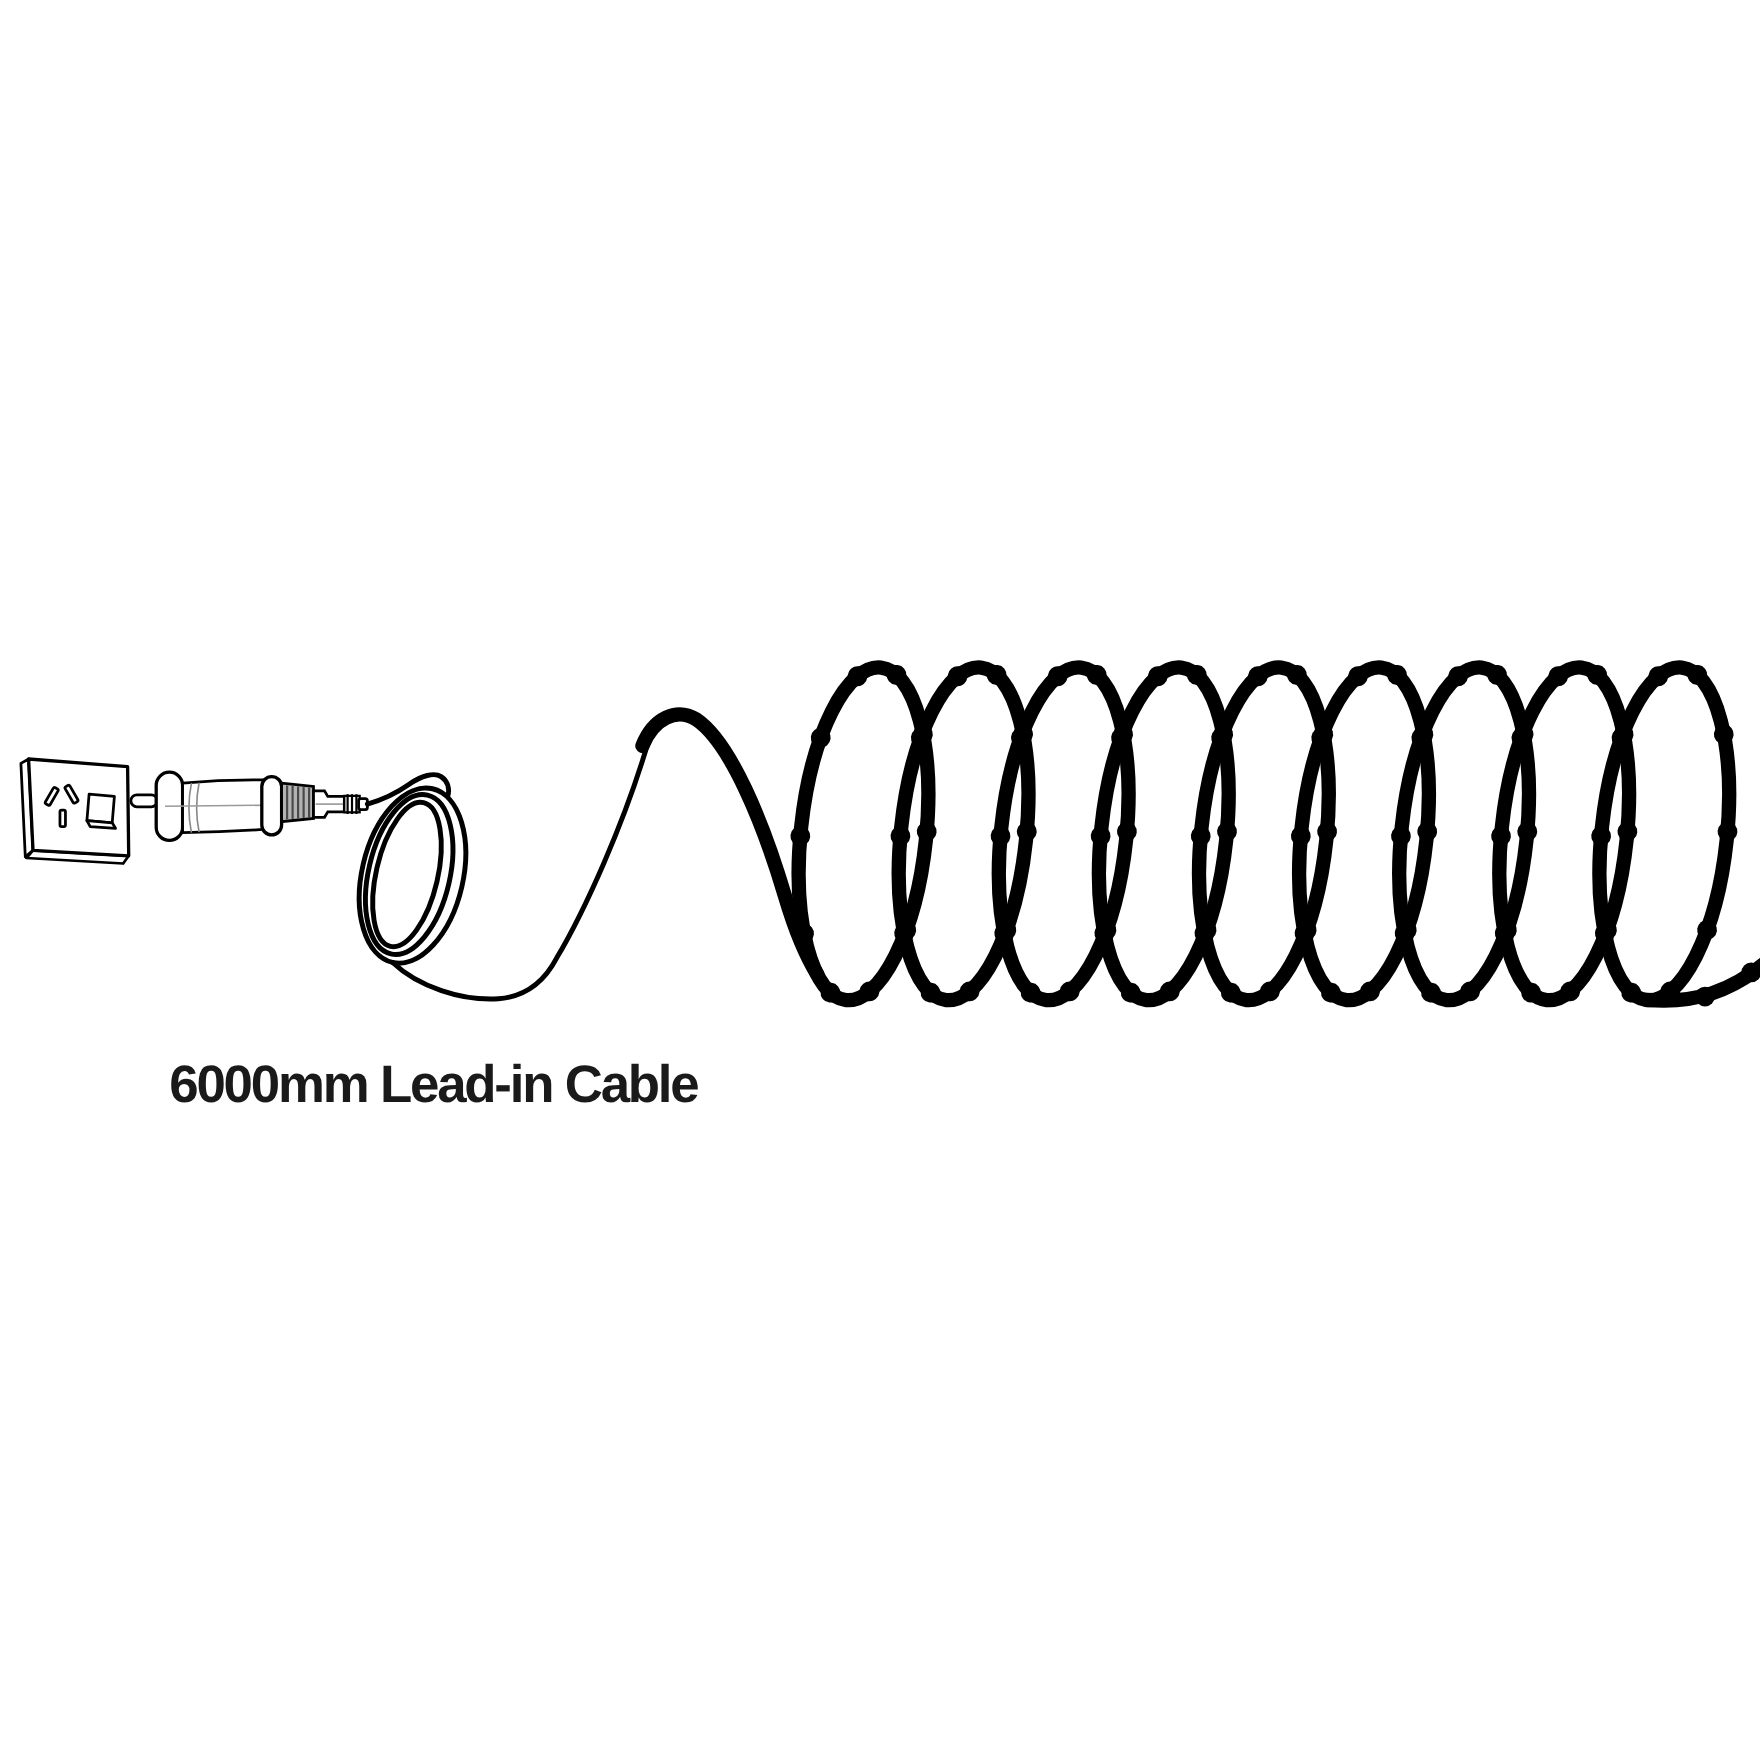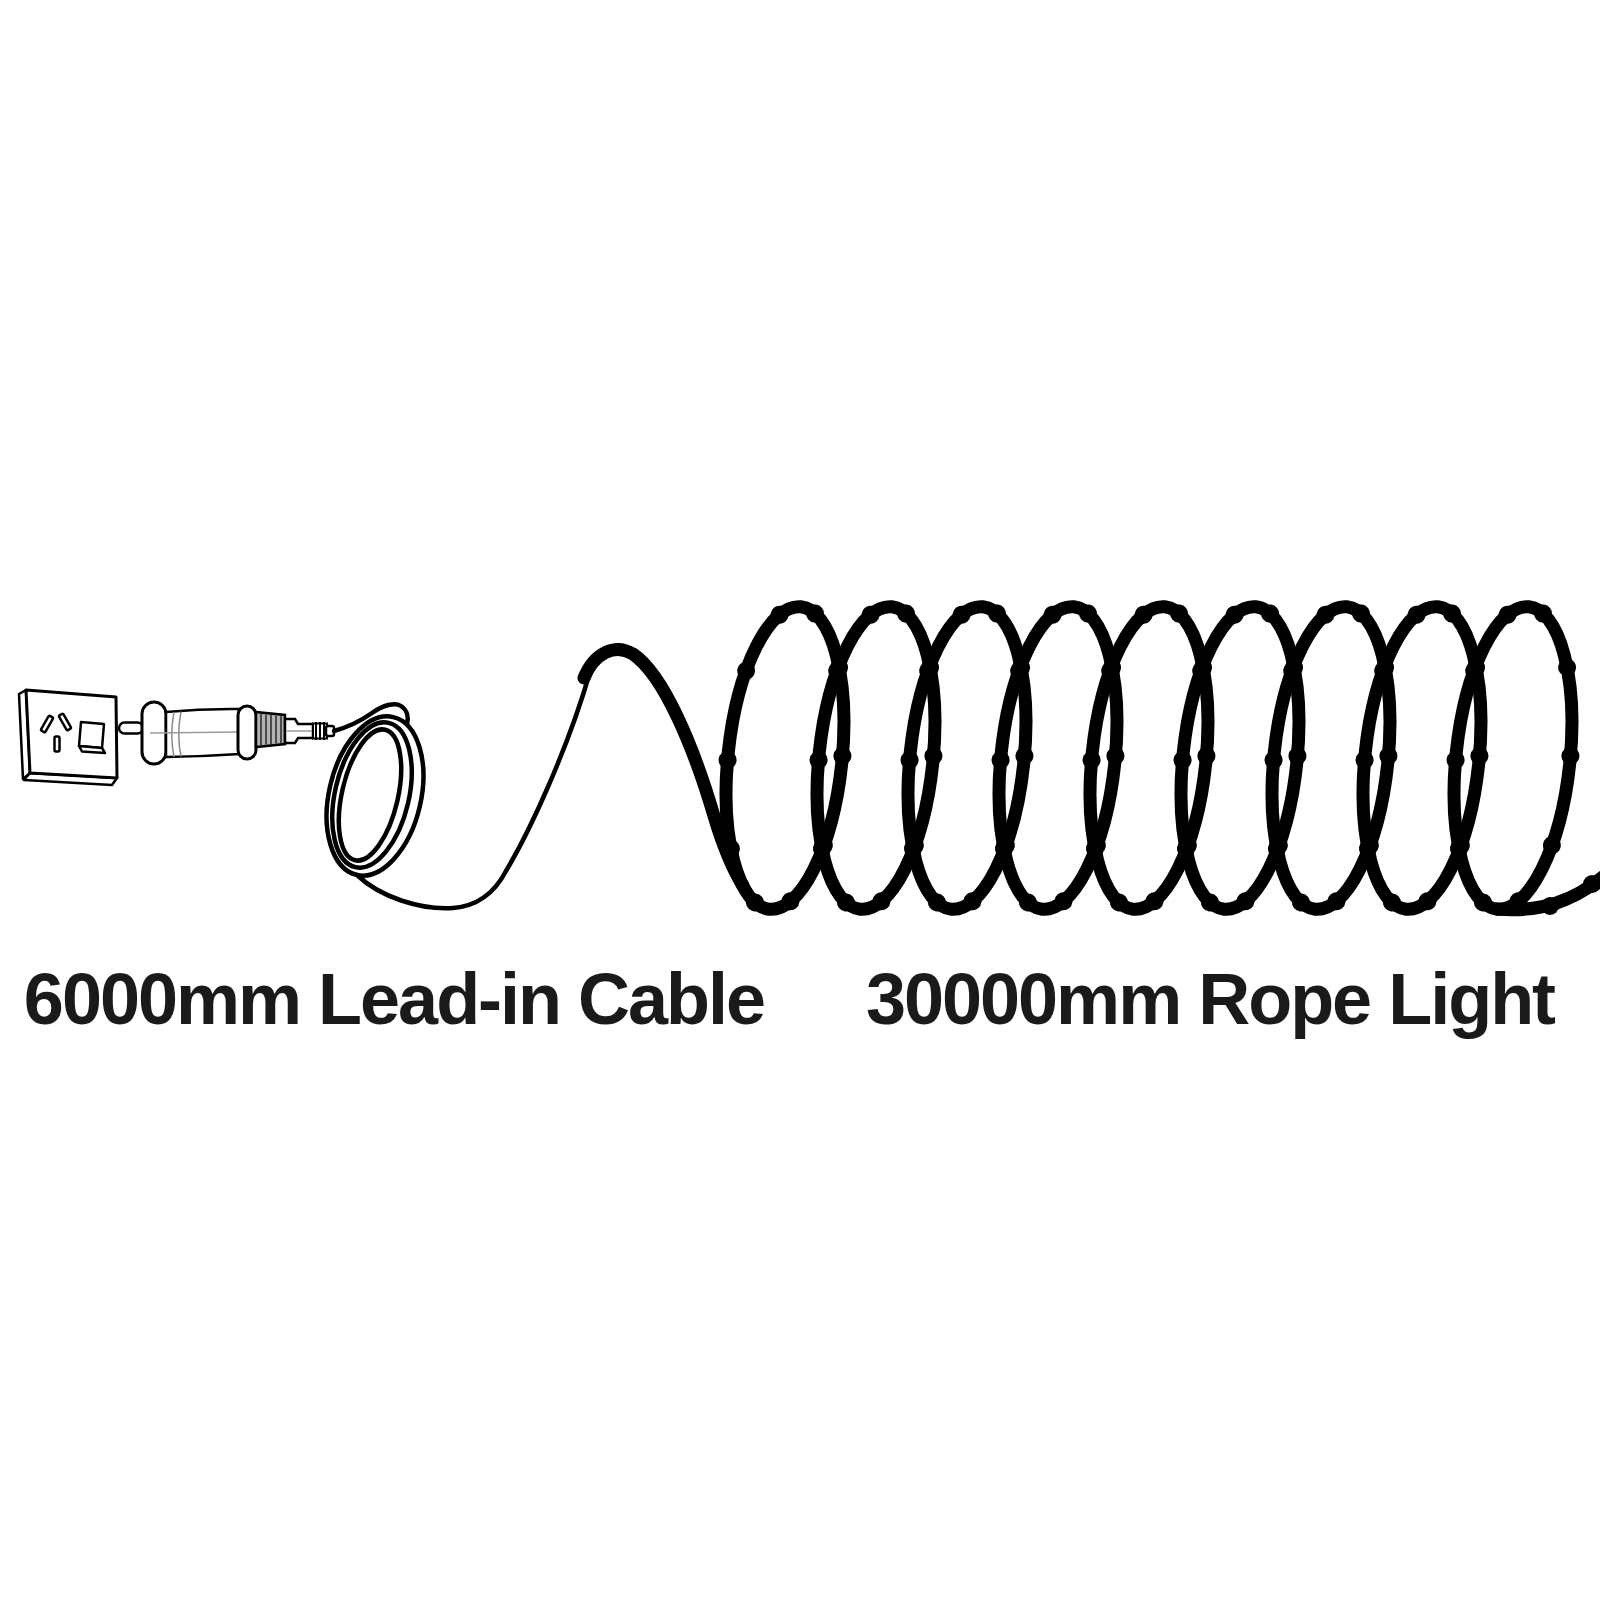--- a/index.html
+++ b/index.html
@@ -3,21 +3,21 @@
 <meta charset="utf-8">
 <style>
   html,body{margin:0;padding:0;}
   body{background:#ffffff;font-family:"Liberation Sans",sans-serif;}
   .stage{position:relative;width:1600px;height:1600px;background:#ffffff;overflow:hidden;}
   .fig{position:absolute;left:0;top:0;}
   .label{
     position:absolute;
     top:963px;
     transform:translateX(-50%);
-    font-size:72px;
+    font-size:48px;
     font-weight:600;
     letter-spacing:-2px;
     color:#1a1a1a;
     white-space:nowrap;
     line-height:1;
   }
   .label-lead{left:394px;}
   .label-rope{left:1210px;}
 </style>
 </head>
@@ -115,15 +115,14 @@
       </g>
 
       <path d="M1497,909 C1542,913 1575,900 1604,876" fill="none" stroke="#000" stroke-width="13" stroke-linecap="round"></path>
       <circle cx="1550" cy="906" r="9" fill="#000"></circle>
       <circle cx="1592" cy="884" r="9" fill="#000"></circle>
     </g>
   </svg>
 
   <div class="label label-lead">6000mm Lead-in Cable</div>
 
-  <div class="label label-rope">30000mm Rope Light</div>
 
 </div>
 
 </body></html>

